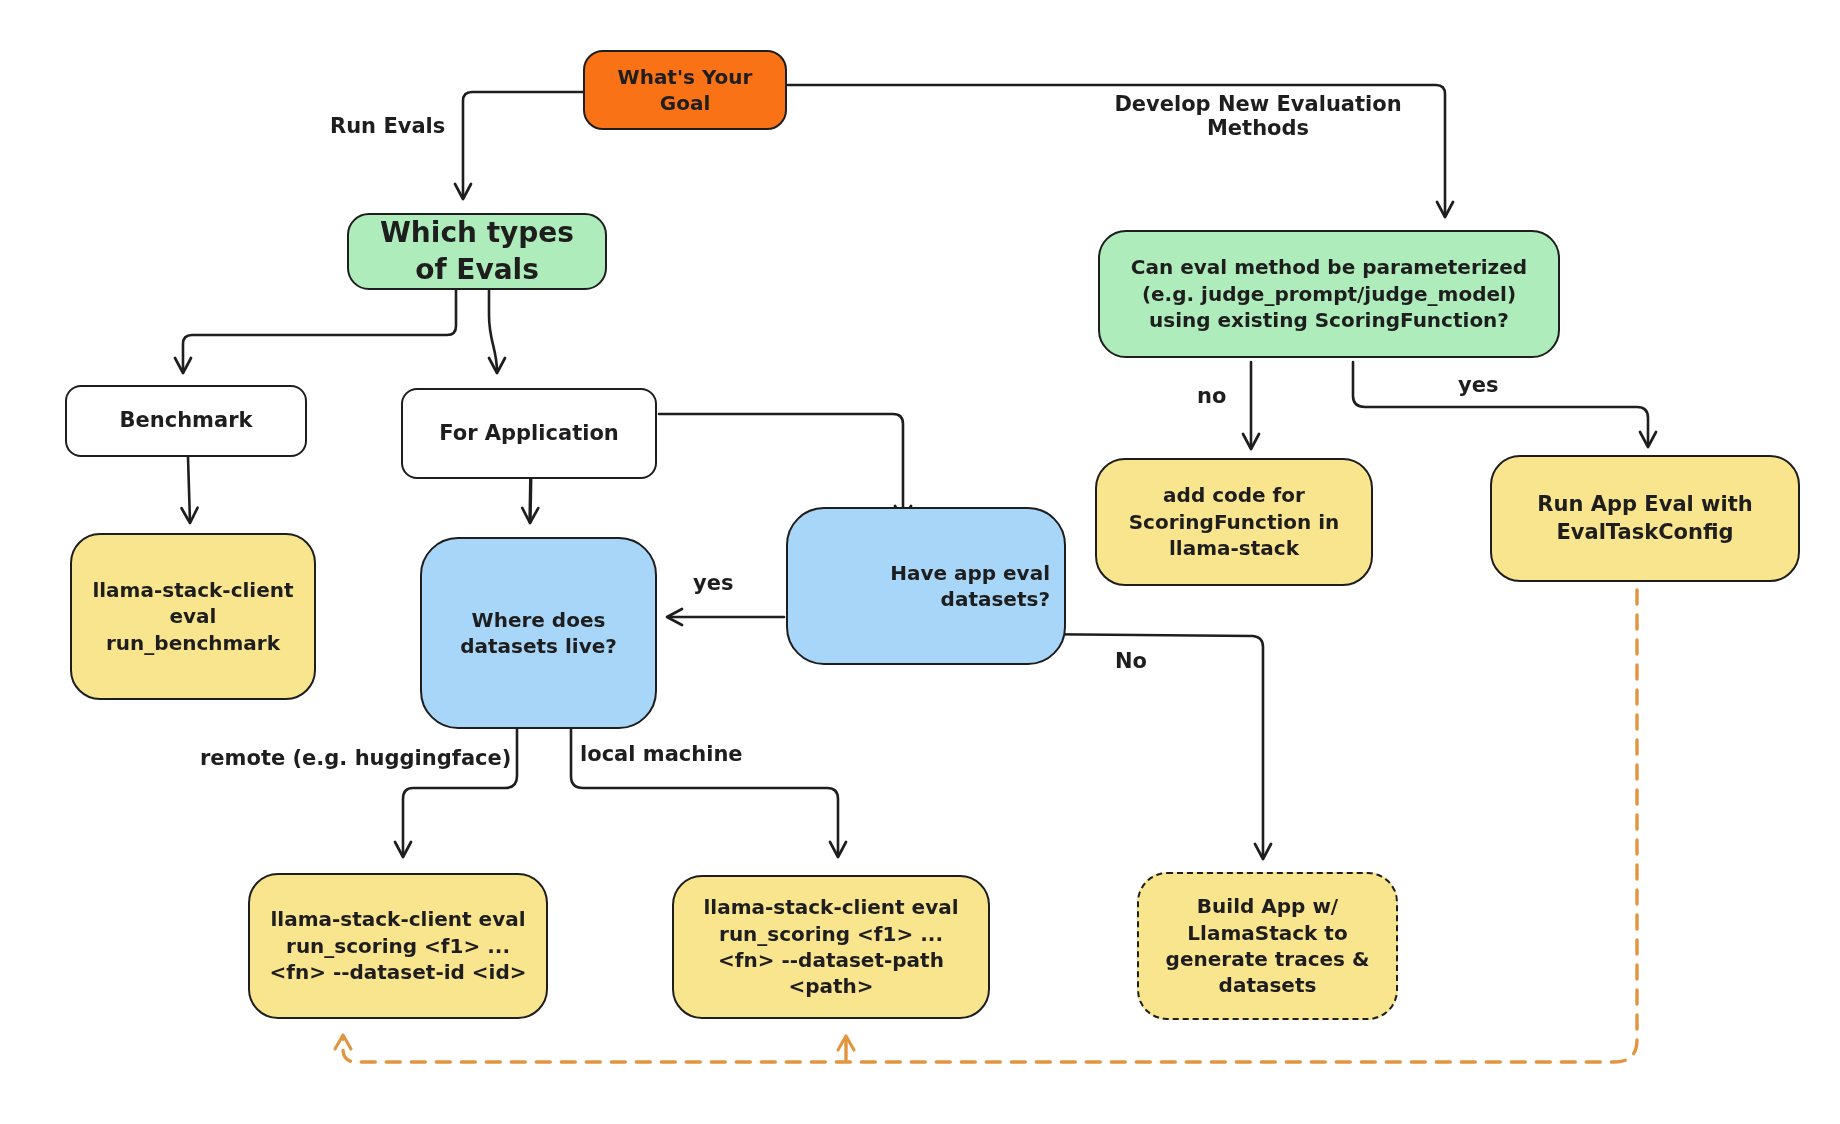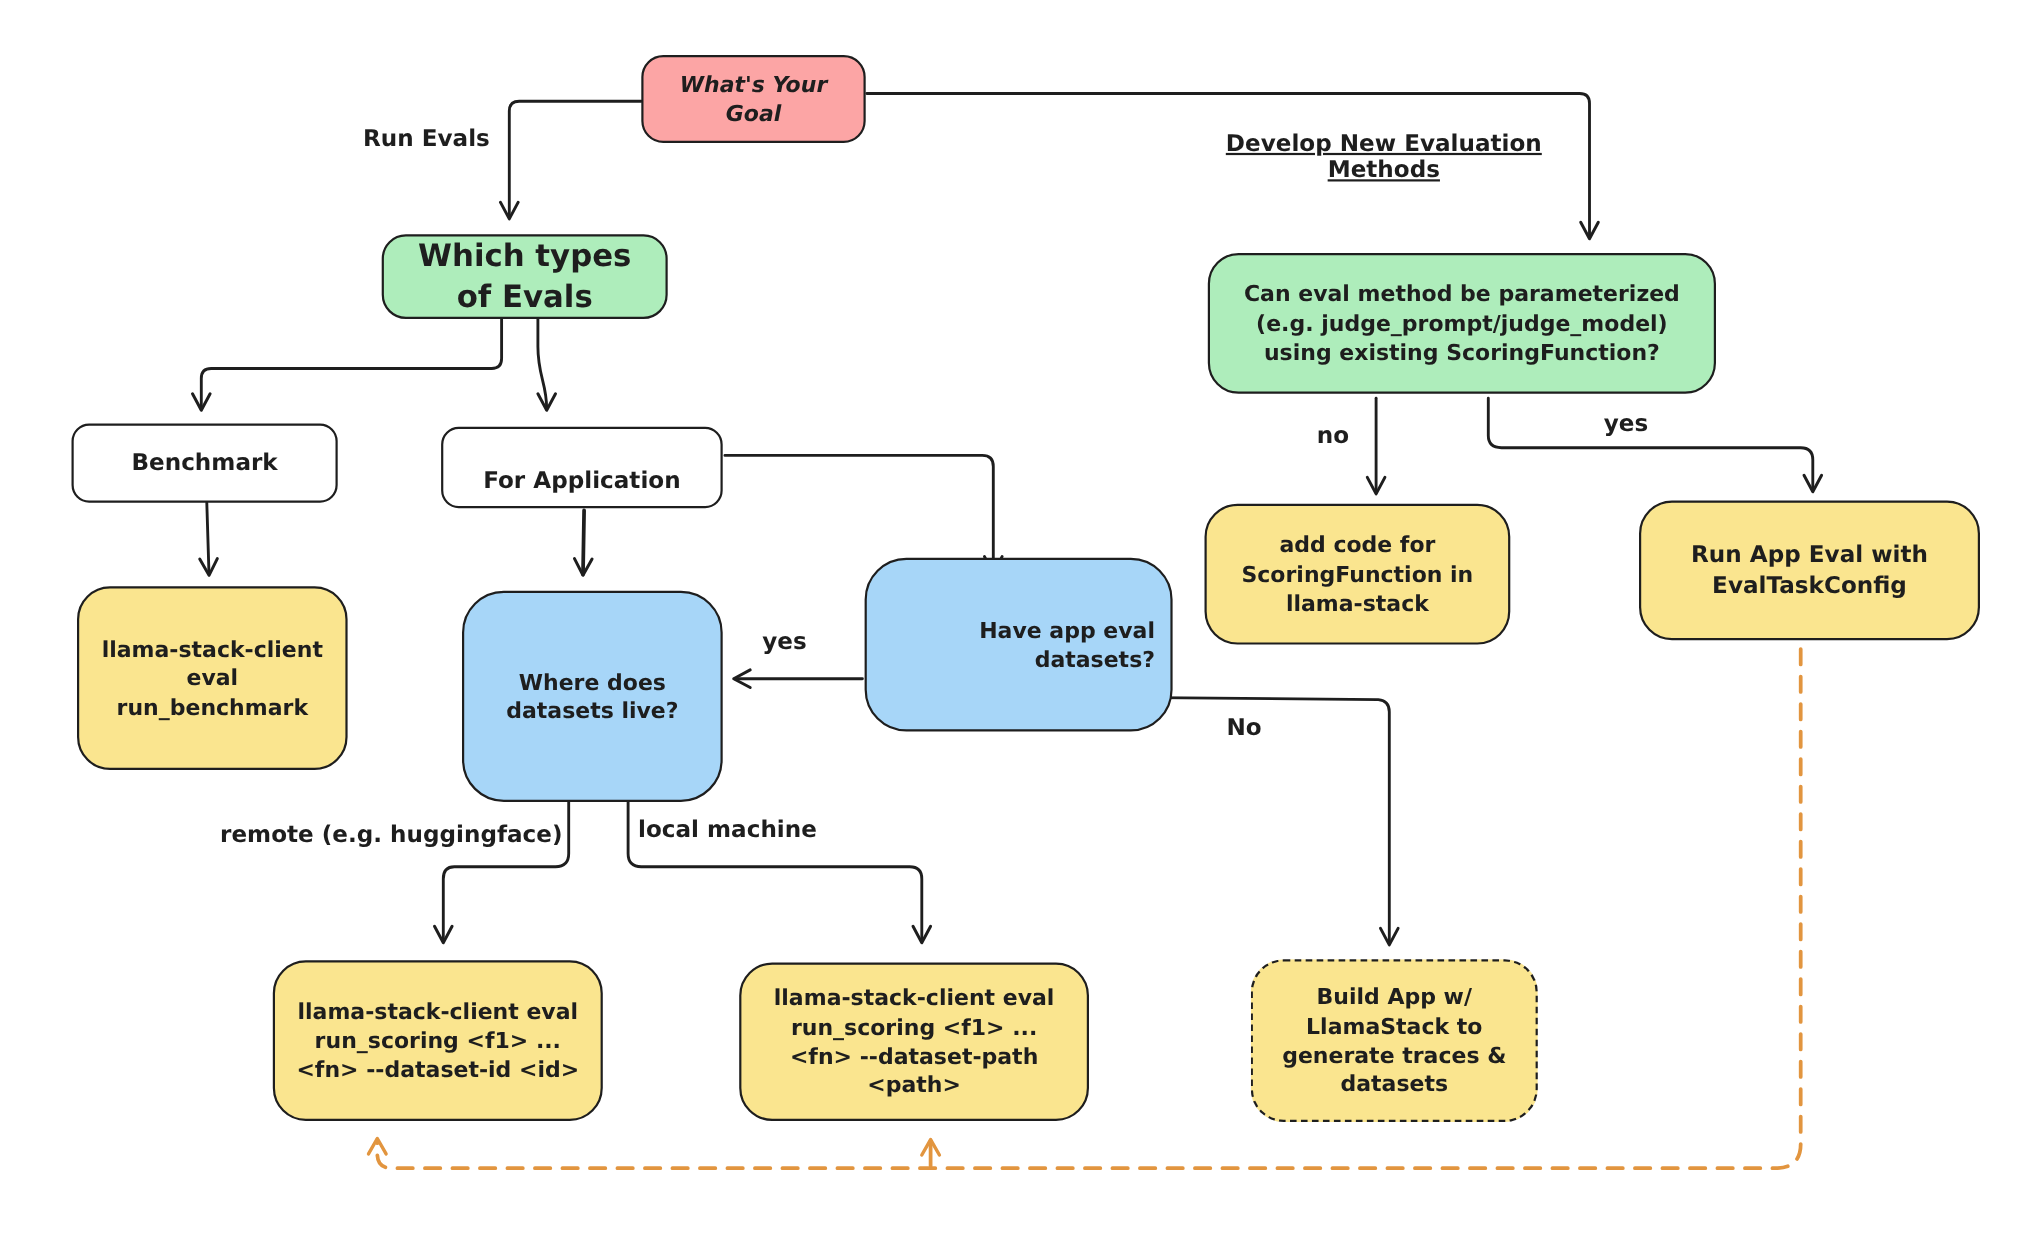--- a/index.html
+++ b/index.html
@@ -20,21 +20,21 @@
     display: flex;
     align-items: center;
     justify-content: center;
     text-align: center;
     font-size: 20px;
     font-weight: 600;
     line-height: 1.32;
     padding: 8px 14px;
     border-radius: 24px;
   }
-  .pink   { background: #fca5a5; border-radius: 20px; font-style: italic; }
+  .pink   { background: #f97316; border-radius: 20px; }
   .green  { background: #AEEDBB; border-radius: 22px; }
   .blue   { background: #A7D6F8; border-radius: 38px; }
   .yellow { background: #FAE58F; border-radius: 30px; }
   .white  { background: #ffffff; border-radius: 16px; }
   .dashed { border-style: dashed; border-width: 2.8px; }
   .elabel {
     position: absolute;
     font-size: 21px;
     font-weight: 600;
     color: #1e1e1e;
@@ -84,21 +84,21 @@
   </div>
 
   <div class="node green" style="left:347px; top:213px; width:260px; height:77px; font-size:28px;">
     <span>Which types of Evals</span>
   </div>
 
   <div class="node white" style="left:65px; top:385px; width:242px; height:72px; font-size:21px;">
     <span>Benchmark</span>
   </div>
 
-  <div class="node white" style="left:401px; top:388px; width:256px; height:74px; font-size:21px;align-items:flex-end;">
+  <div class="node white" style="left:401px; top:388px; width:256px; height:91px; font-size:21px;">
     <span>For Application</span>
   </div>
 
   <div class="node yellow" style="left:70px; top:533px; width:246px; height:167px;">
     <span>llama-stack-client eval run_benchmark</span>
   </div>
 
   <div class="node blue" style="left:420px; top:537px; width:237px; height:192px;">
     <span>Where does datasets live?</span>
   </div>
@@ -126,21 +126,21 @@
   <div class="node yellow" style="left:672px; top:875px; width:318px; height:144px;">
     <span>llama-stack-client eval run_scoring &lt;f1&gt; ... &lt;fn&gt; --dataset-path &lt;path&gt;</span>
   </div>
 
   <div class="node yellow dashed" style="left:1137px; top:872px; width:261px; height:148px;">
     <span>Build App w/ LlamaStack to generate traces &amp; datasets</span>
   </div>
 
   <div class="elabel" style="left:330px; top:114px;">Run Evals</div>
 
-  <div class="elabel center" style="left:1103px; top:118px; width:310px;text-decoration:underline;">Develop New Evaluation Methods</div>
+  <div class="elabel center" style="left:1103px; top:92px; width:310px;">Develop New Evaluation Methods</div>
 
   <div class="elabel" style="left:1197px; top:384px;">no</div>
 
   <div class="elabel" style="left:1458px; top:373px;">yes</div>
 
   <div class="elabel" style="left:693px; top:571px;">yes</div>
 
   <div class="elabel" style="left:1115px; top:649px;">No</div>
 
   <div class="elabel" style="left:200px; top:746px;text-align:center;">remote (e.g. huggingface)</div>

